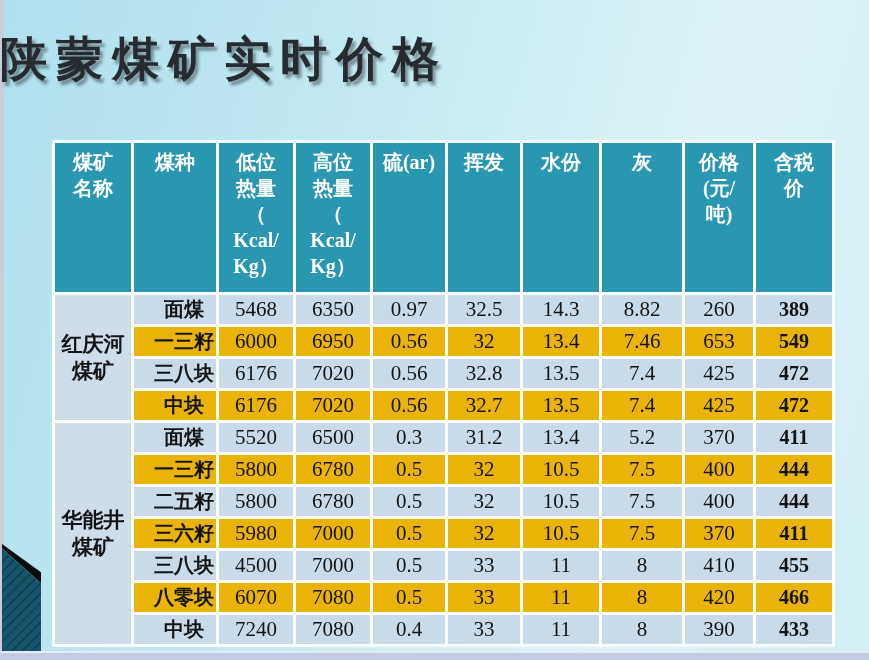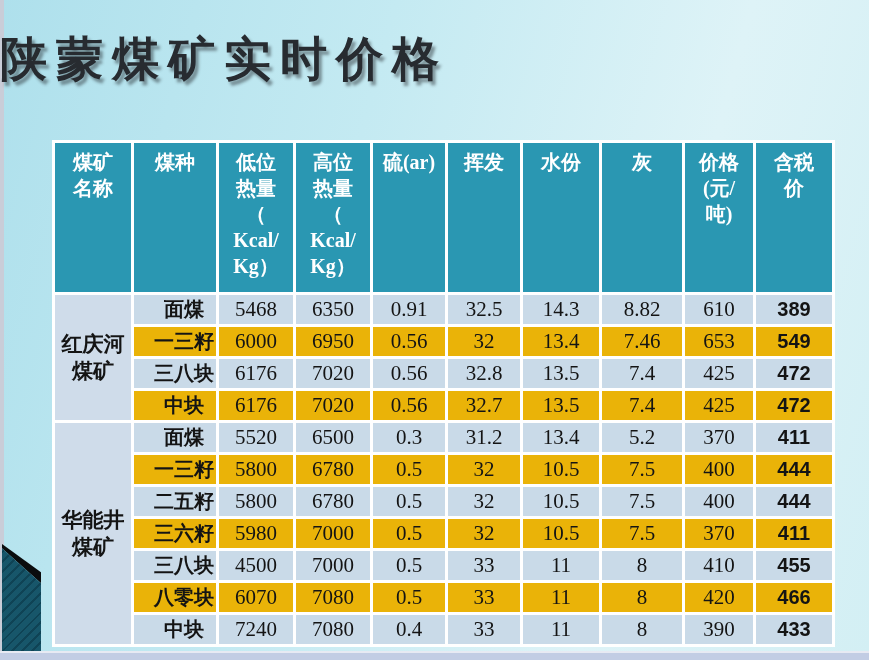--- a/index.html
+++ b/index.html
@@ -60,21 +60,21 @@
     height:29px;font-size:21px;color:#141414;
     padding:0;
   }
   tr.row-dark td{background:#c9dae8;}
   tr.row-light td{background:#eab308;}
   .price-table td.mine-cell{
     background:#cfdcea !important;
     font-weight:bold;font-size:21px;line-height:1.25;
   }
   .price-table td.coal-cell{font-weight:bold;font-size:20px;padding-left:18px;}
-  .price-table td.tax-cell{font-weight:bold;font-family:Liberation Sans, sans-serif;font-size:20px;}
+  .price-table td.tax-cell{font-weight:bold;font-family:Liberation Serif, serif;font-size:20px;}
 </style>
 </head>
 <body>
 
 <div class="slide">
   <div class="edge-left"></div>
   <div class="wedge">
     <div class="wedge-black"></div>
     <div class="wedge-stripes"></div>
   </div>
@@ -121,25 +121,25 @@
 价</th>
         </tr>
     </thead>
     <tbody>
         <tr class="row-dark">
           <td class="mine-cell" rowspan="4" style="white-space: pre-line;">红庆河
 煤矿</td>
           <td class="coal-cell">面煤</td>
           <td>5468</td>
           <td>6350</td>
-          <td>0.91</td>
+          <td>0.97</td>
           <td>32.5</td>
           <td>14.3</td>
           <td>8.82</td>
-          <td>610</td>
+          <td>260</td>
           <td class="tax-cell">389</td>
         </tr>
         <tr class="row-light">
           <td class="coal-cell">一三籽</td>
           <td>6000</td>
           <td>6950</td>
           <td>0.56</td>
           <td>32</td>
           <td>13.4</td>
           <td>7.46</td>

